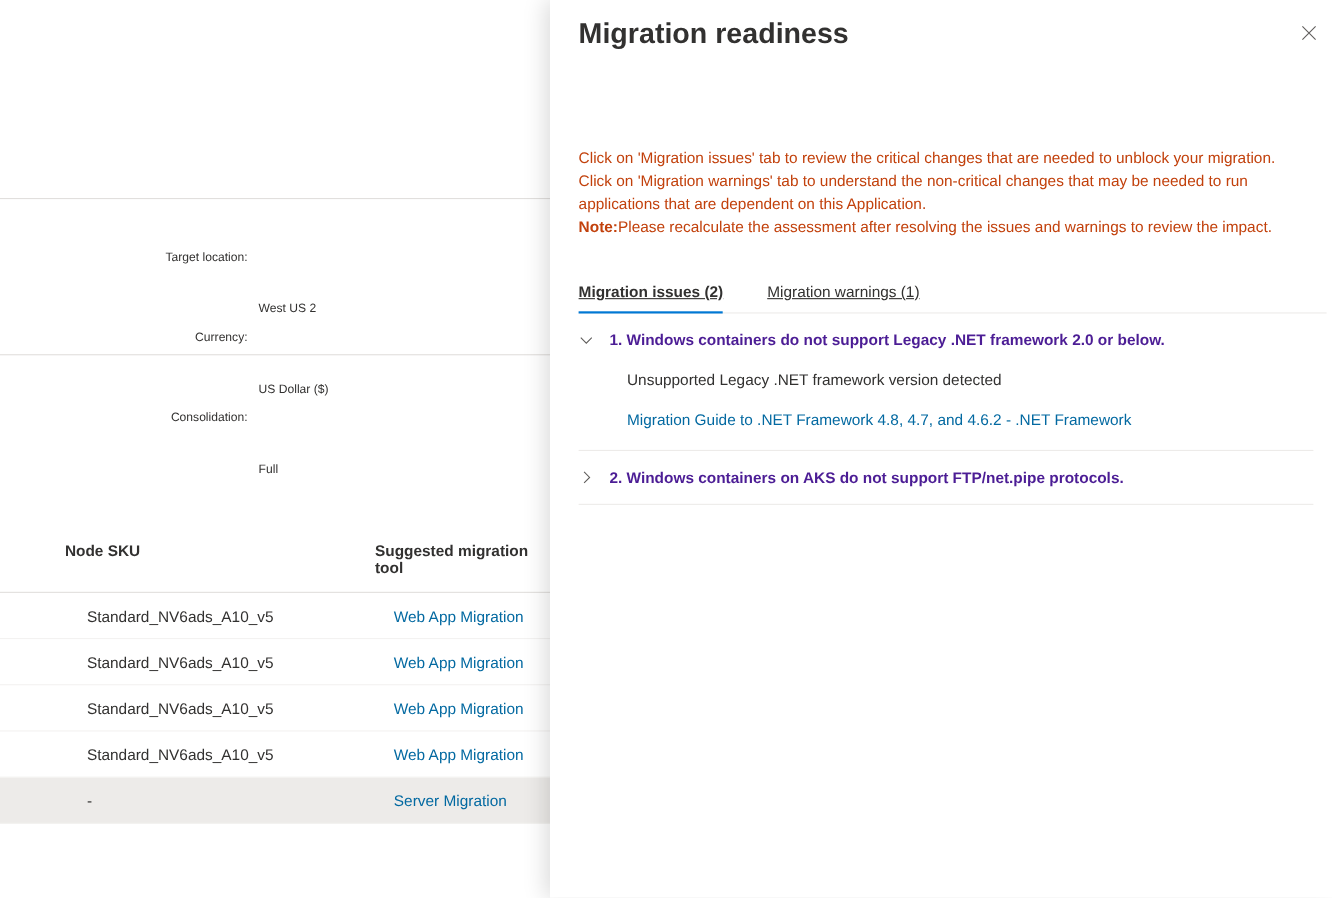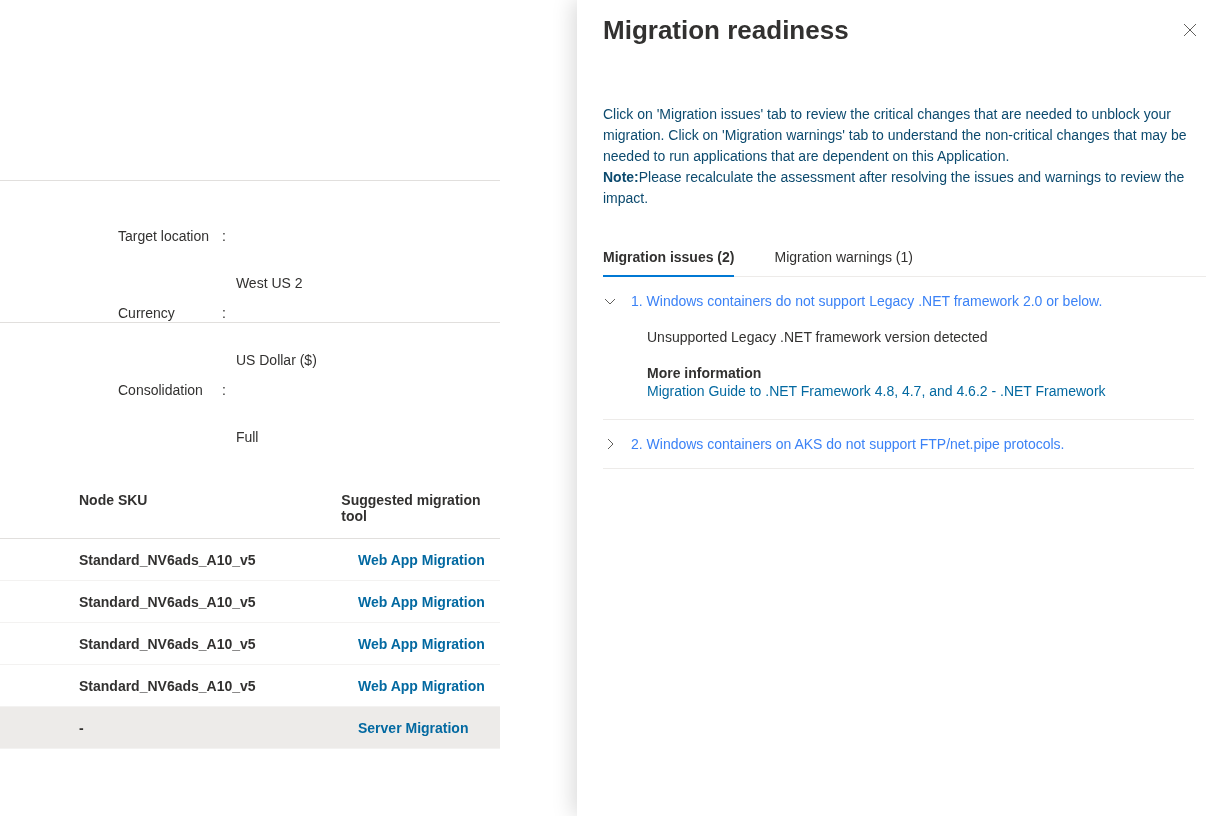--- a/index.html
+++ b/index.html
@@ -19,21 +19,22 @@
       top: 0;
       width: 500px;
       height: 100%;
     }
     .props-block {
       padding: 228px 0 0 118px;
     }
     .prop-row {
       display: flex;
       margin-bottom: 14px;
-      font-size: 14px;
+      font-size: 11px;
+      text-align: right;
     }
     .prop-label {
       width: 104px;
       color: #323130;
     }
     .prop-colon {
       margin-right: 10px;
       color: #323130;
     }
     .prop-value {
@@ -62,47 +63,46 @@
       left: 0;
       width: 500px;
     }
     .thead {
       display: flex;
       padding-bottom: 14px;
       border-bottom: 1px solid #e1dfdd;
       font-weight: 600;
       color: #323130;
     }
-    .th-sku { padding-left: 79px; width: 358px; }
+    .th-sku { padding-left: 59px; width: 358px; }
     .th-tool { }
     .trow {
       display: flex;
       align-items: center;
       height: 42px;
       border-bottom: 1px solid #f3f2f1;
-      font-weight: bold;
     }
     .trow.selected {
       background: #edebe9;
     }
     .td-sku {
       padding-left: 79px;
       width: 358px;
     }
     .td-tool a, .link {
       color: #0369a1;
       text-decoration: none;
       cursor: pointer;
     }
 
     .panel {
       position: absolute;
       top: 0;
       right: 0;
-      width: 634px;
+      width: 711px;
       height: 100%;
       background: #fff;
       box-shadow: -4px 0 20px rgba(0,0,0,0.15);
       padding: 14px 5px 20px 26px;
     }
     .panel-header {
       display: flex;
       justify-content: space-between;
       align-items: center;
     }
@@ -115,38 +115,39 @@
       width: 32px;
       height: 32px;
       display: flex;
       align-items: center;
       justify-content: center;
       cursor: pointer;
       color: #605e5c;
     }
     .close-btn svg { width: 14px; height: 14px; }
     .panel-desc {
-      margin-top: 58px;
+      margin-top: 87px;
       font-size: 14px;
       line-height: 1.5;
-      color: #0c4a6e;
+      color: #c2410c;
       padding-right: 16px;
     }
     .tabs {
       display: flex;
       gap: 40px;
       margin-top: 40px;
       border-bottom: 1px solid #edebe9;
       padding-right: 12px;
     }
     .tab {
       padding-bottom: 10px;
       cursor: pointer;
       color: #323130;
       font-size: 14px;
+      text-decoration: underline;
     }
     .tab.active {
       font-weight: 600;
       border-bottom: 2px solid #0078d4;
       margin-bottom: -1px;
     }
     .issues {
       margin-top: 0;
       padding-right: 12px;
     }
@@ -161,21 +162,22 @@
       cursor: pointer;
     }
     .chevron {
       width: 14px;
       height: 14px;
       flex-shrink: 0;
       color: #605e5c;
     }
     .issue-title {
       font-size: 14px;
-      color: #3b82f6;
+      color: #4c1d95;
+      font-weight: bold;
     }
     .issue-body {
       padding-left: 44px;
       margin-top: 20px;
     }
     .issue-section-label {
       font-weight: 600;
       margin-bottom: 2px;
     }
     .issue-section {
@@ -263,21 +265,20 @@
         <svg class="chevron" viewBox="0 0 14 14">
             <path d="M2 5 L7 10 L12 5" stroke="currentColor" stroke-width="1" fill="none"></path>
           </svg>
         <div class="issue-title">1. Windows containers do not support Legacy .NET framework 2.0 or below.</div>
       </div>
       <div class="issue-body">
         <div class="issue-section">
           <div>Unsupported Legacy .NET framework version detected</div>
         </div>
         <div class="issue-section">
-          <div class="issue-section-label">More information</div>
           <a class="link">Migration Guide to .NET Framework 4.8, 4.7, and 4.6.2 - .NET Framework</a>
         </div>
       </div>
     </div>
 
     <div class="issue">
       <div class="issue-head">
         <svg class="chevron" viewBox="0 0 14 14">
             <path d="M5 2 L10 7 L5 12" stroke="currentColor" stroke-width="1" fill="none"></path>
           </svg>

